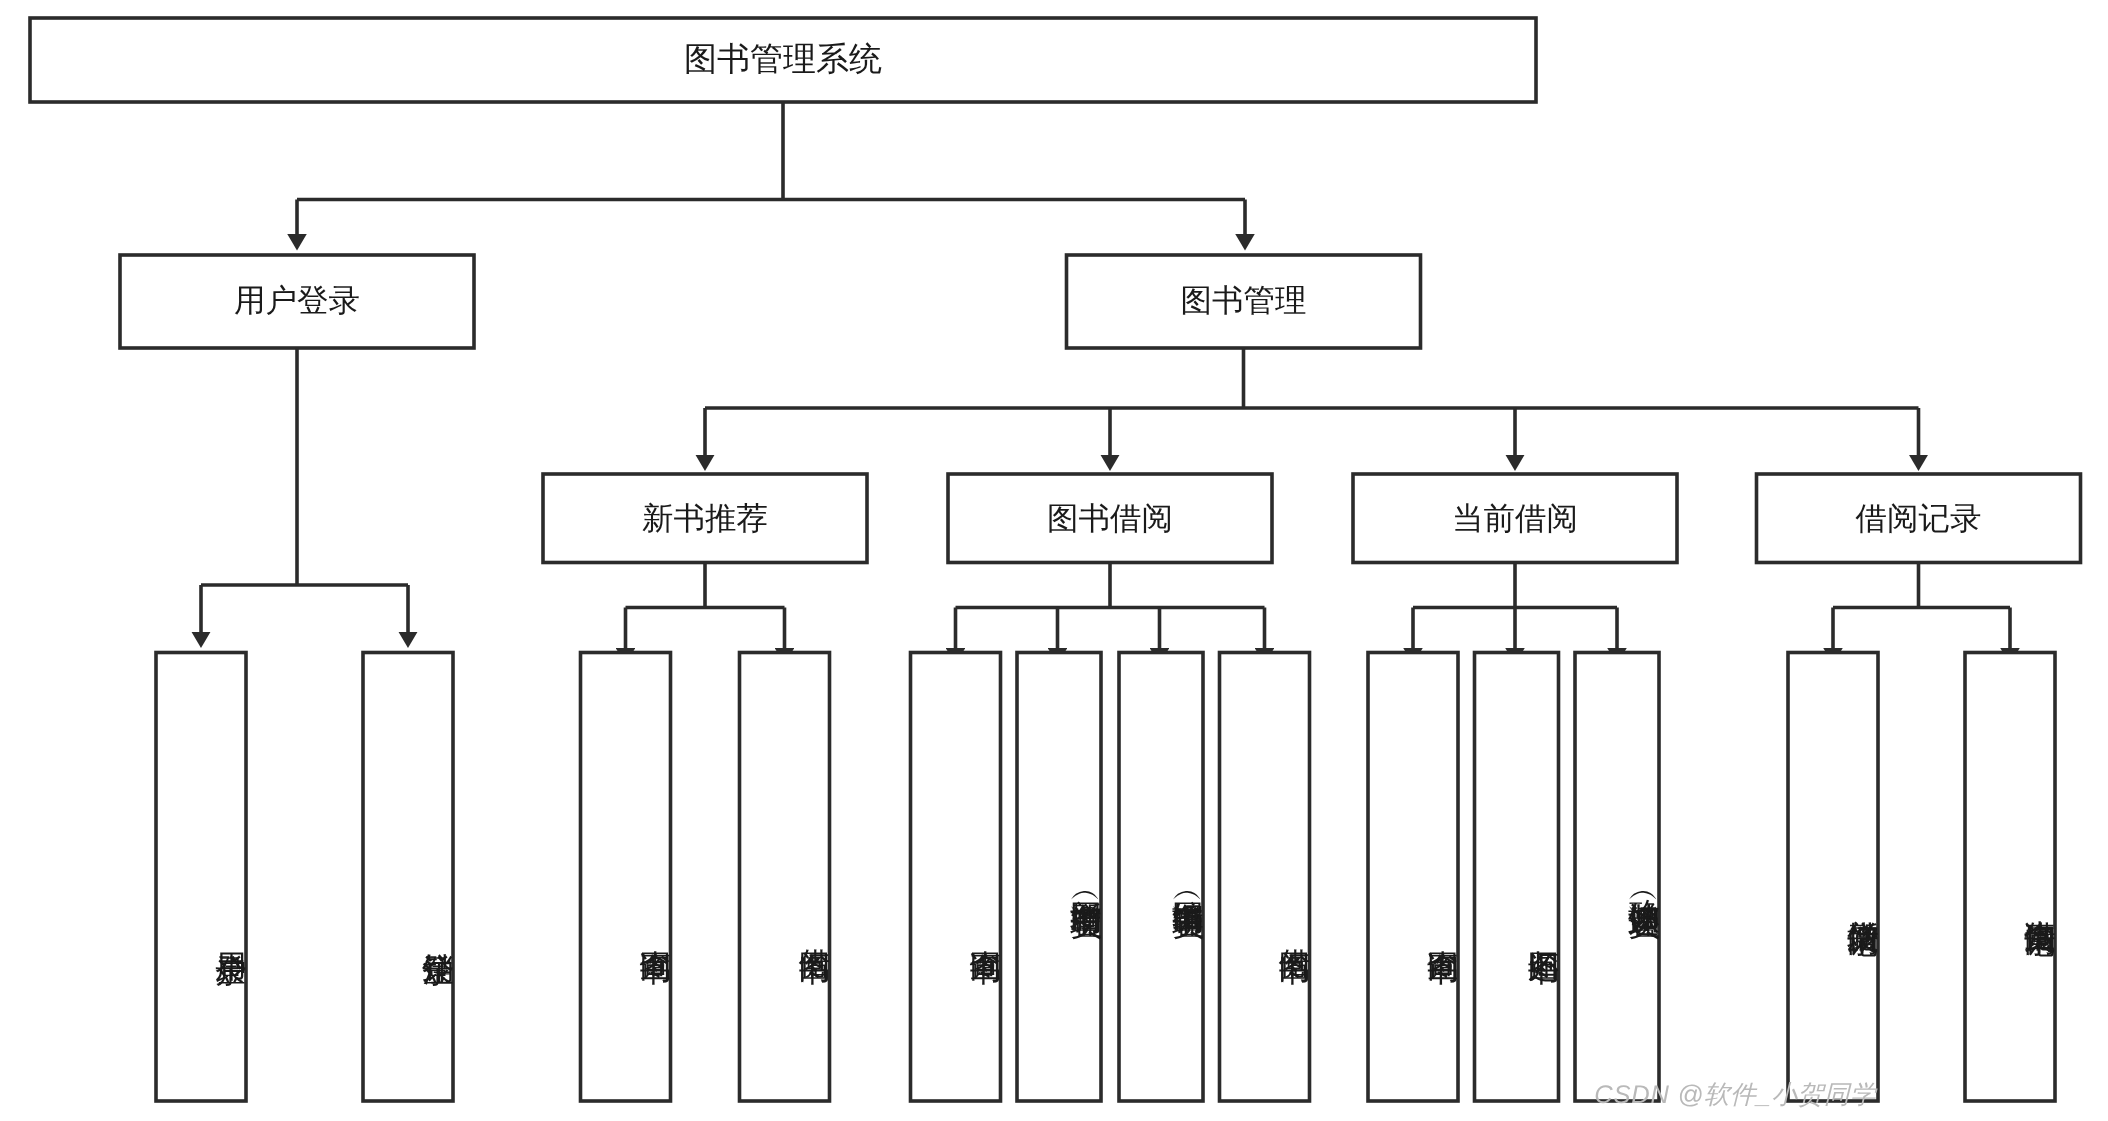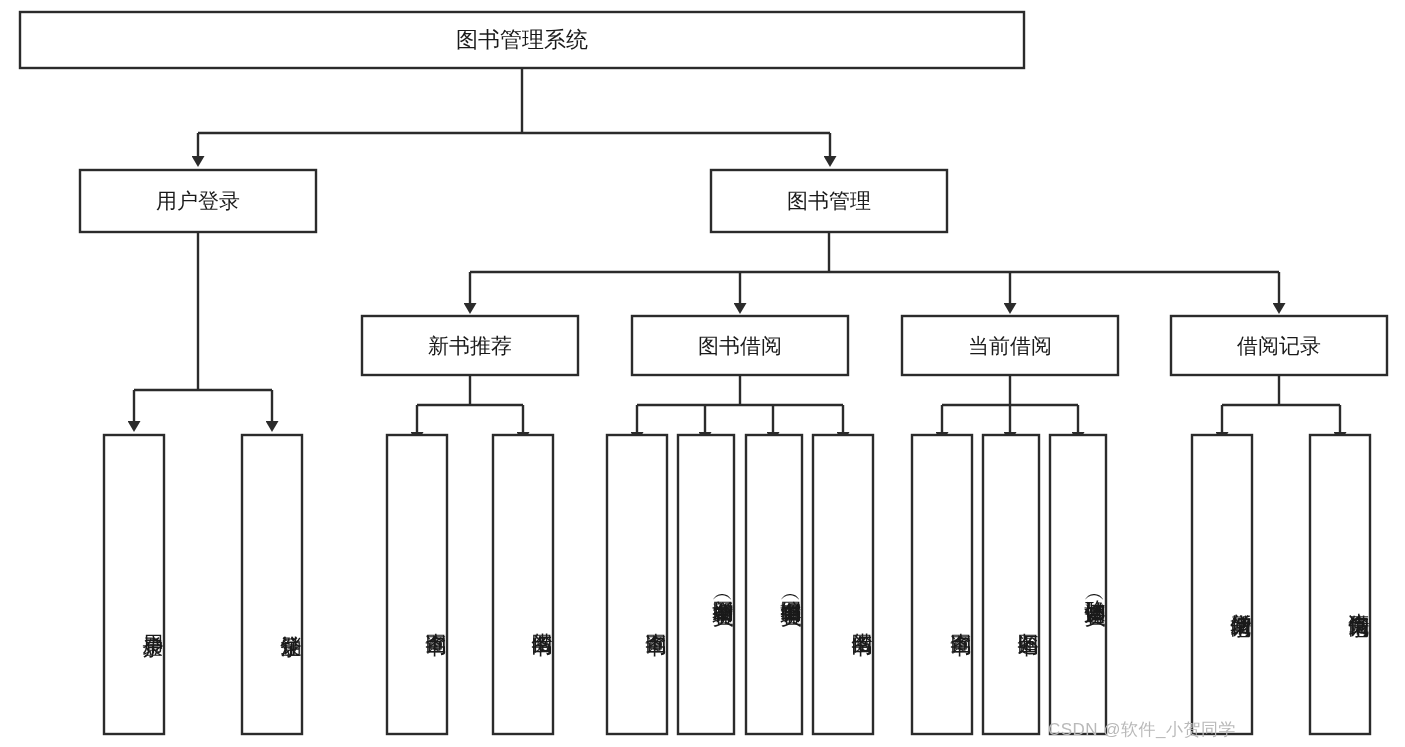--- a/index.html
+++ b/index.html
@@ -51,27 +51,28 @@
     letter-spacing:1px;
     white-space:nowrap;
     display:flex;
     align-items:flex-start;
     justify-content:center;
     pointer-events:none;
   }
 
   #watermark {
     position:absolute;
-    right:23px;
+    right:8px;
     bottom:6px;
     font-family:"Liberation Sans","DejaVu Sans",sans-serif;
     font-size:17px;
     color:#b9b9b9;
     letter-spacing:0.5px;
     white-space:nowrap;
+    font-style:italic;
   }
 </style>
 </head>
 <body>
 
 <div id="diagram-root">
 
   <svg id="flow" viewBox="0 0 1405 747">
     <defs>
       <marker id="ah" markerWidth="11" markerHeight="13" refX="1" refY="6.5" orient="auto" markerUnits="userSpaceOnUse">

